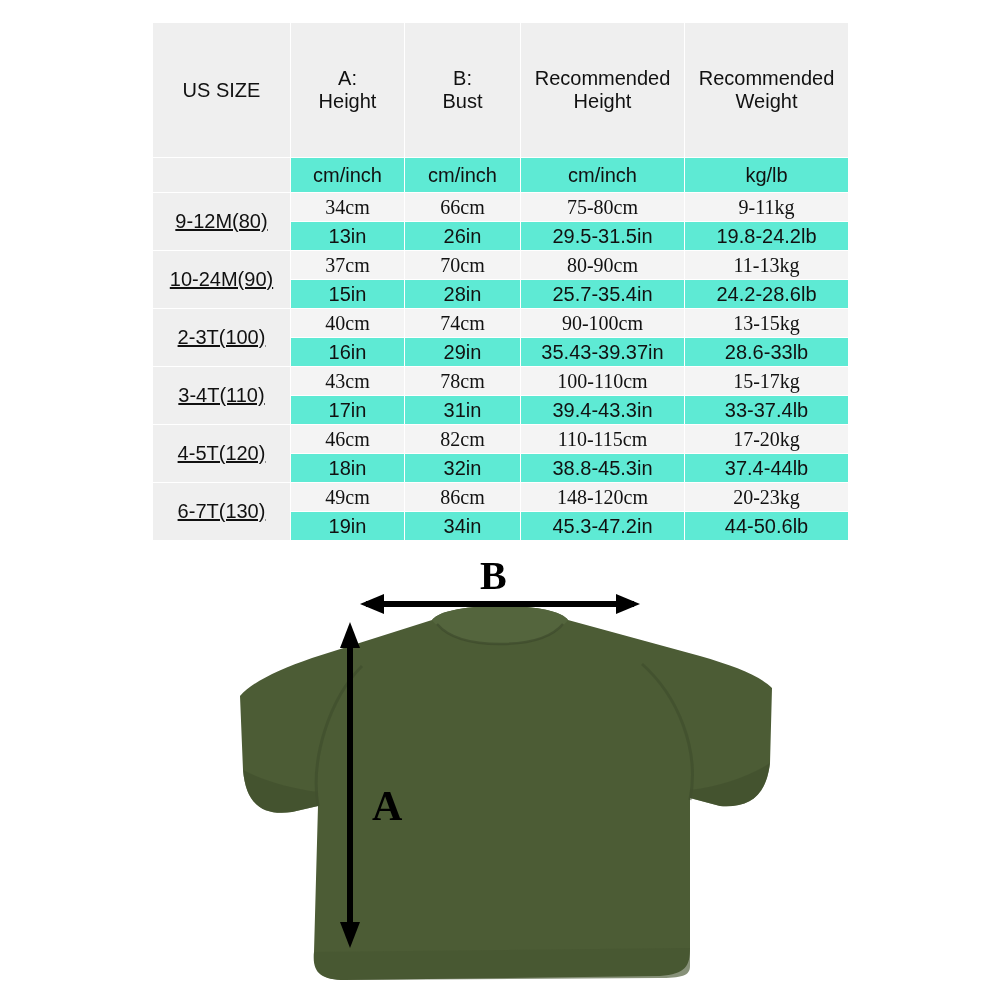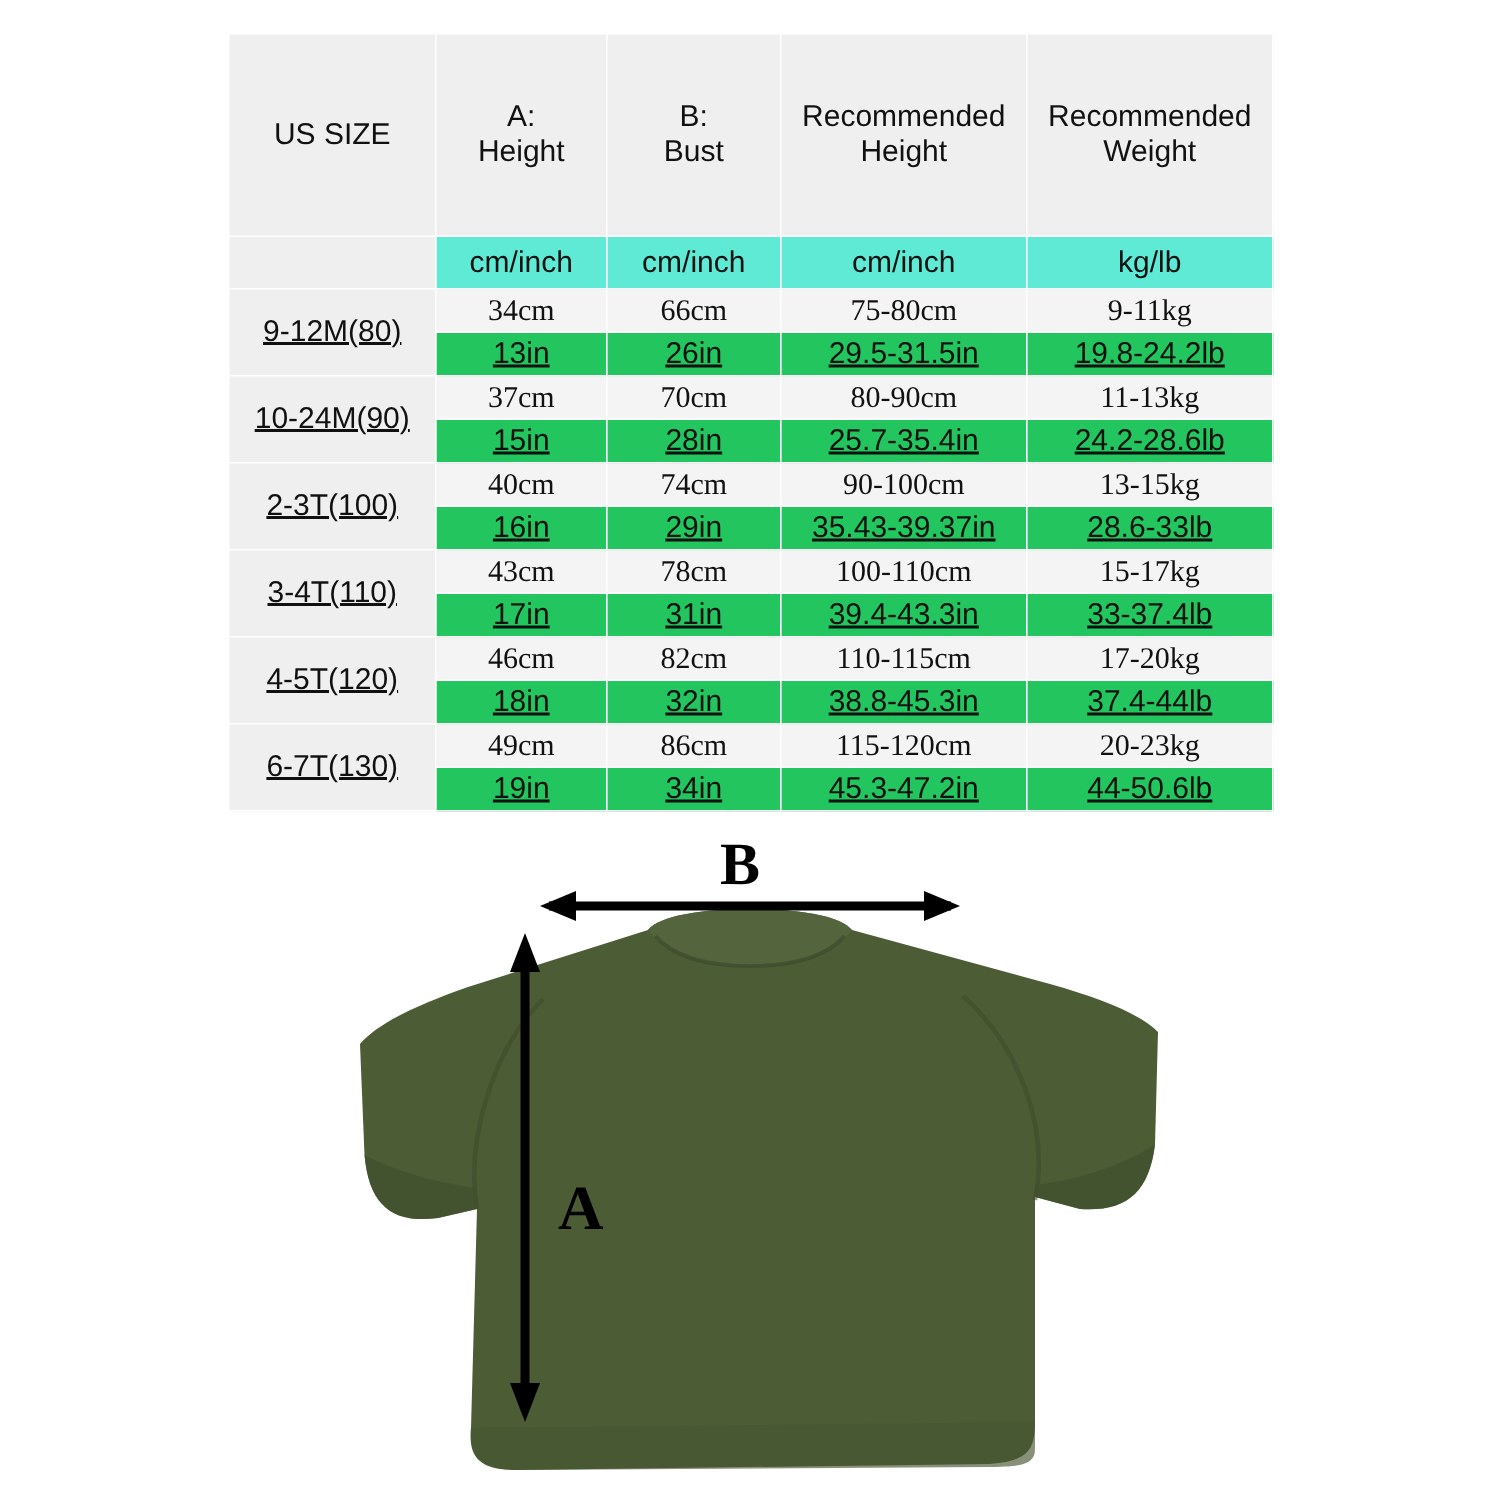--- a/index.html
+++ b/index.html
@@ -65,24 +65,23 @@
     font-size: 20px;
     text-decoration: underline;
   }
   td.val-cm {
     background: #f4f4f4;
     height: 28px;
     vertical-align: middle;
     font-family: Liberation Serif, serif;
   }
   td.val-in {
-    background: #22c55e;
+    background: #5eead4;
     height: 28px;
     vertical-align: middle;
-    text-decoration: underline;
   }
 
   
   .illus {
     position: absolute;
     left: 0;
     top: 548px;
     width: 1000px;
     height: 452px;
   }
@@ -222,21 +221,21 @@
         <td class="val-in">18in</td>
         <td class="val-in">32in</td>
         <td class="val-in">38.8-45.3in</td>
         <td class="val-in">37.4-44lb</td>
       </tr>
 
       <tr>
         <td class="size-label" rowspan="2">6-7T(130)</td>
         <td class="val-cm">49cm</td>
         <td class="val-cm">86cm</td>
-        <td class="val-cm">115-120cm</td>
+        <td class="val-cm">148-120cm</td>
         <td class="val-cm">20-23kg</td>
       </tr>
       <tr>
         <td class="val-in">19in</td>
         <td class="val-in">34in</td>
         <td class="val-in">45.3-47.2in</td>
         <td class="val-in">44-50.6lb</td>
       </tr>
     </tbody>
   </table>

